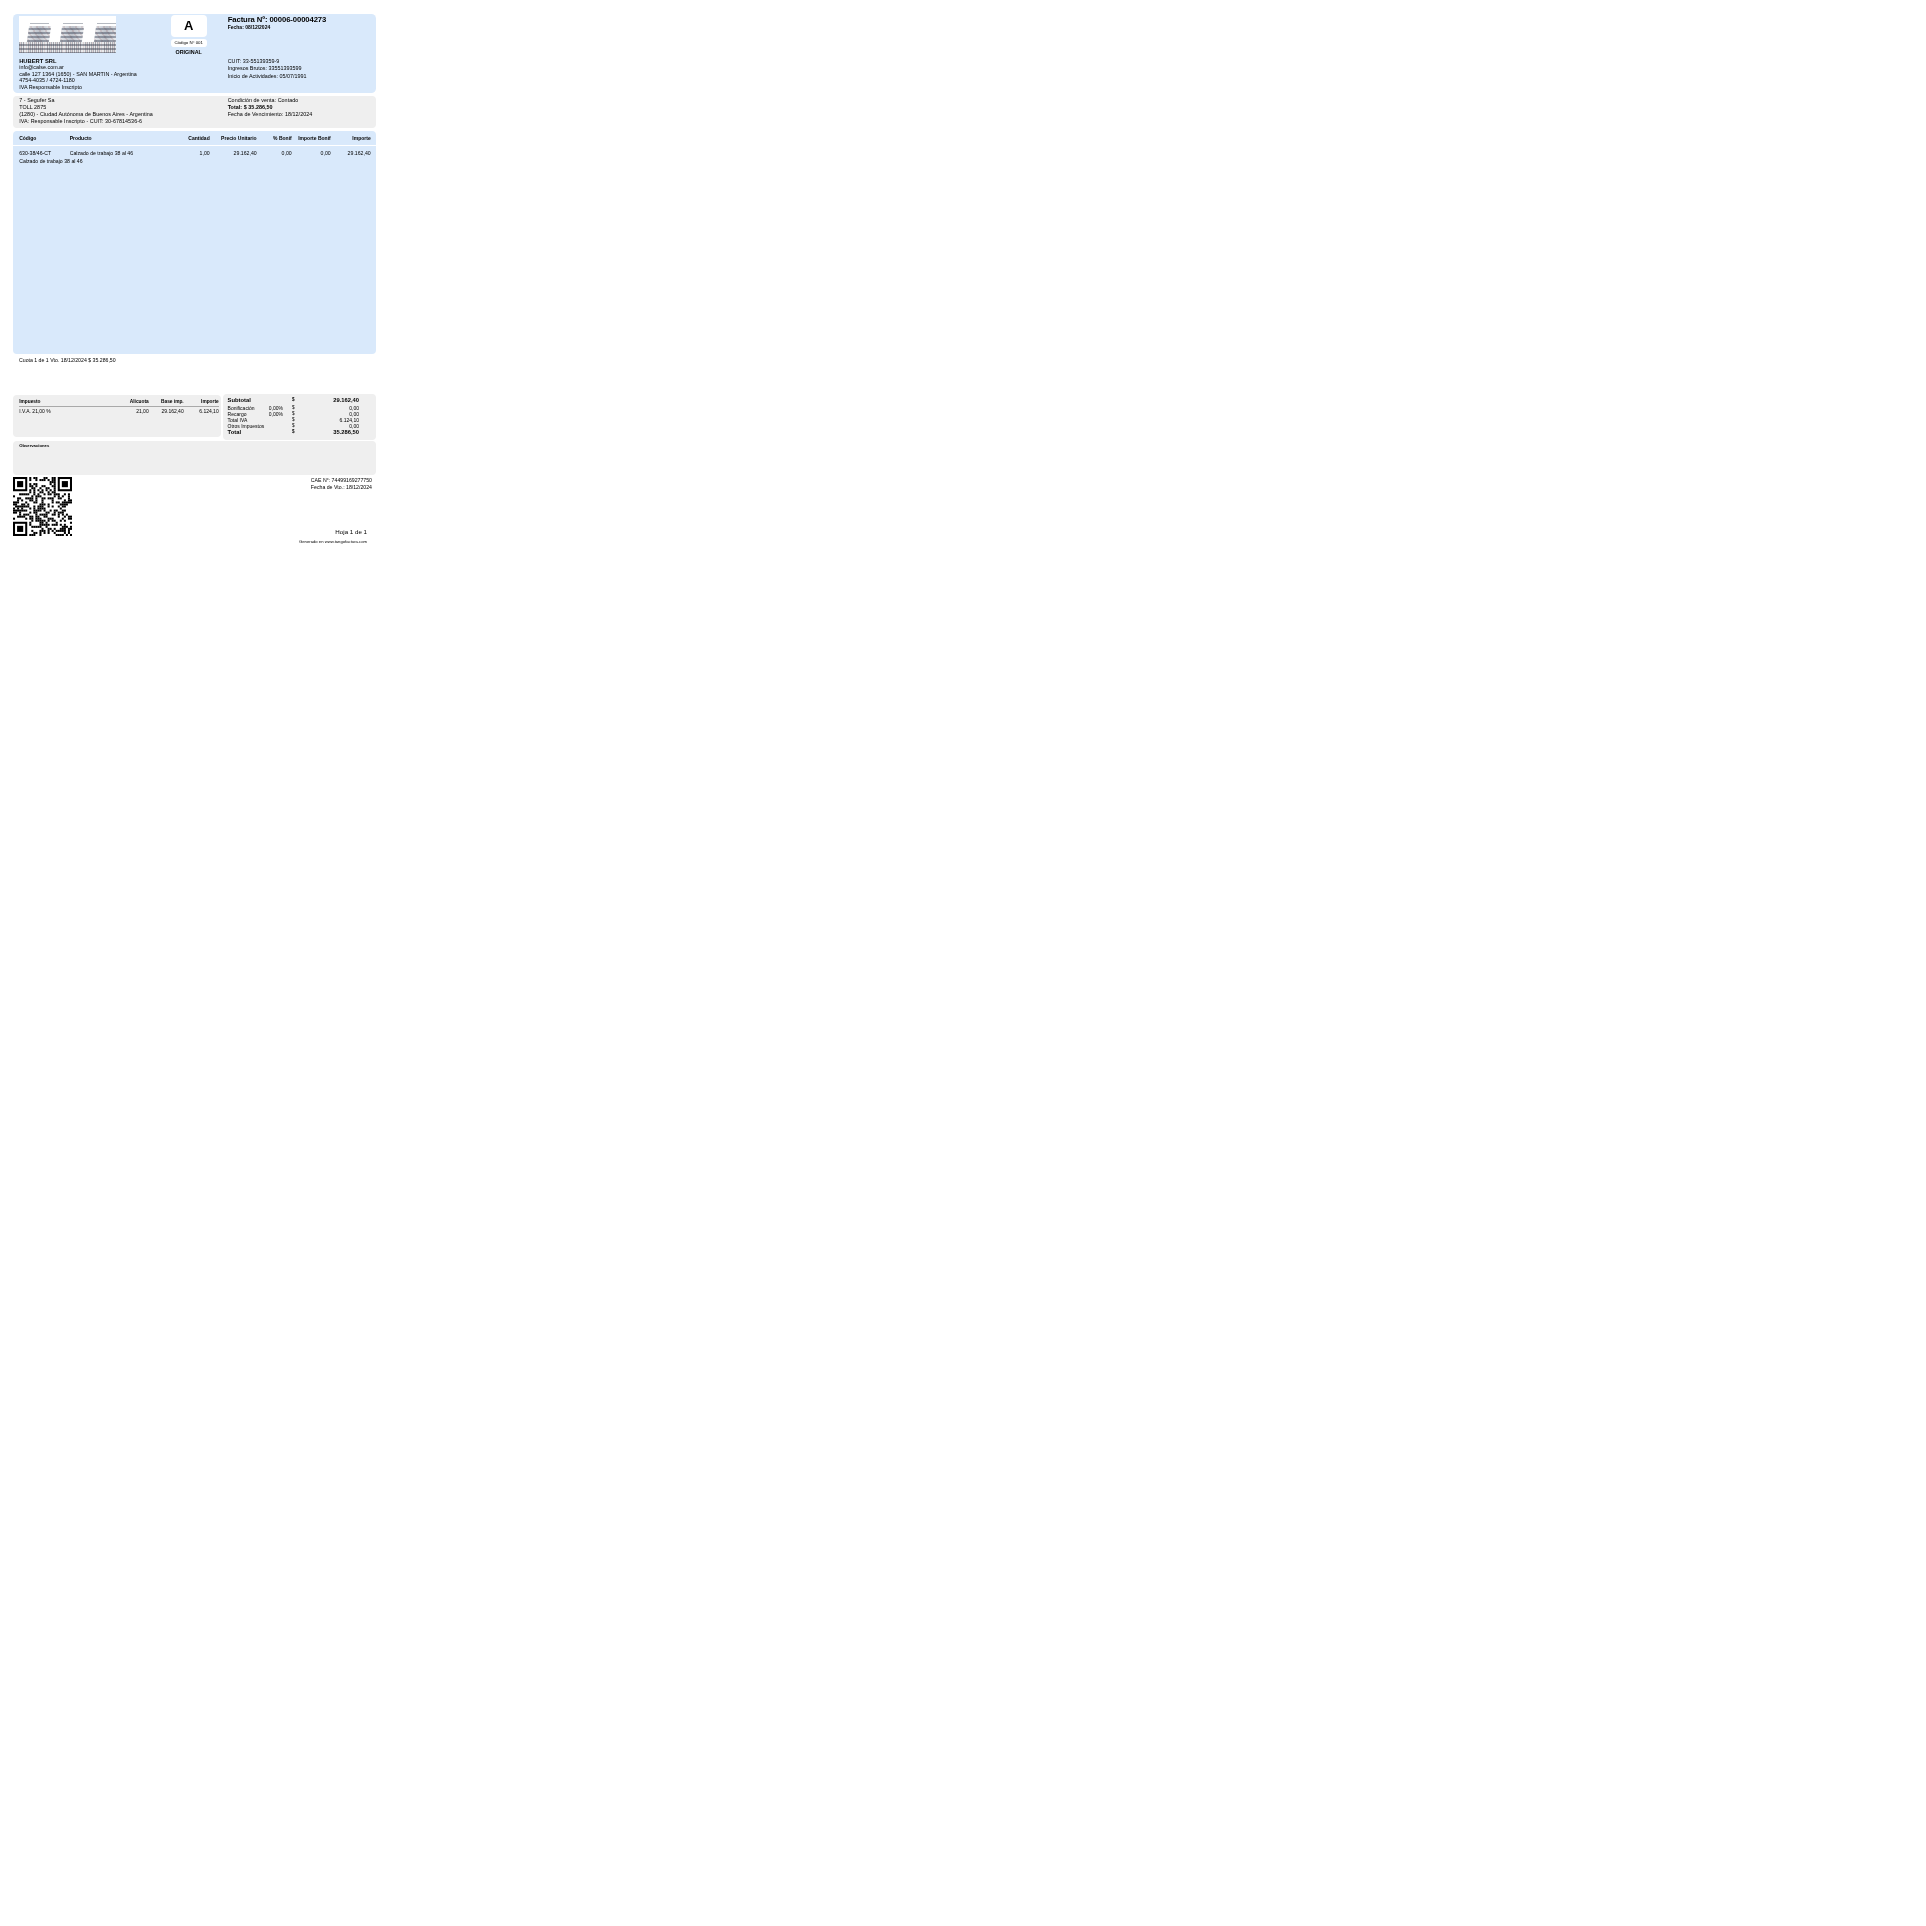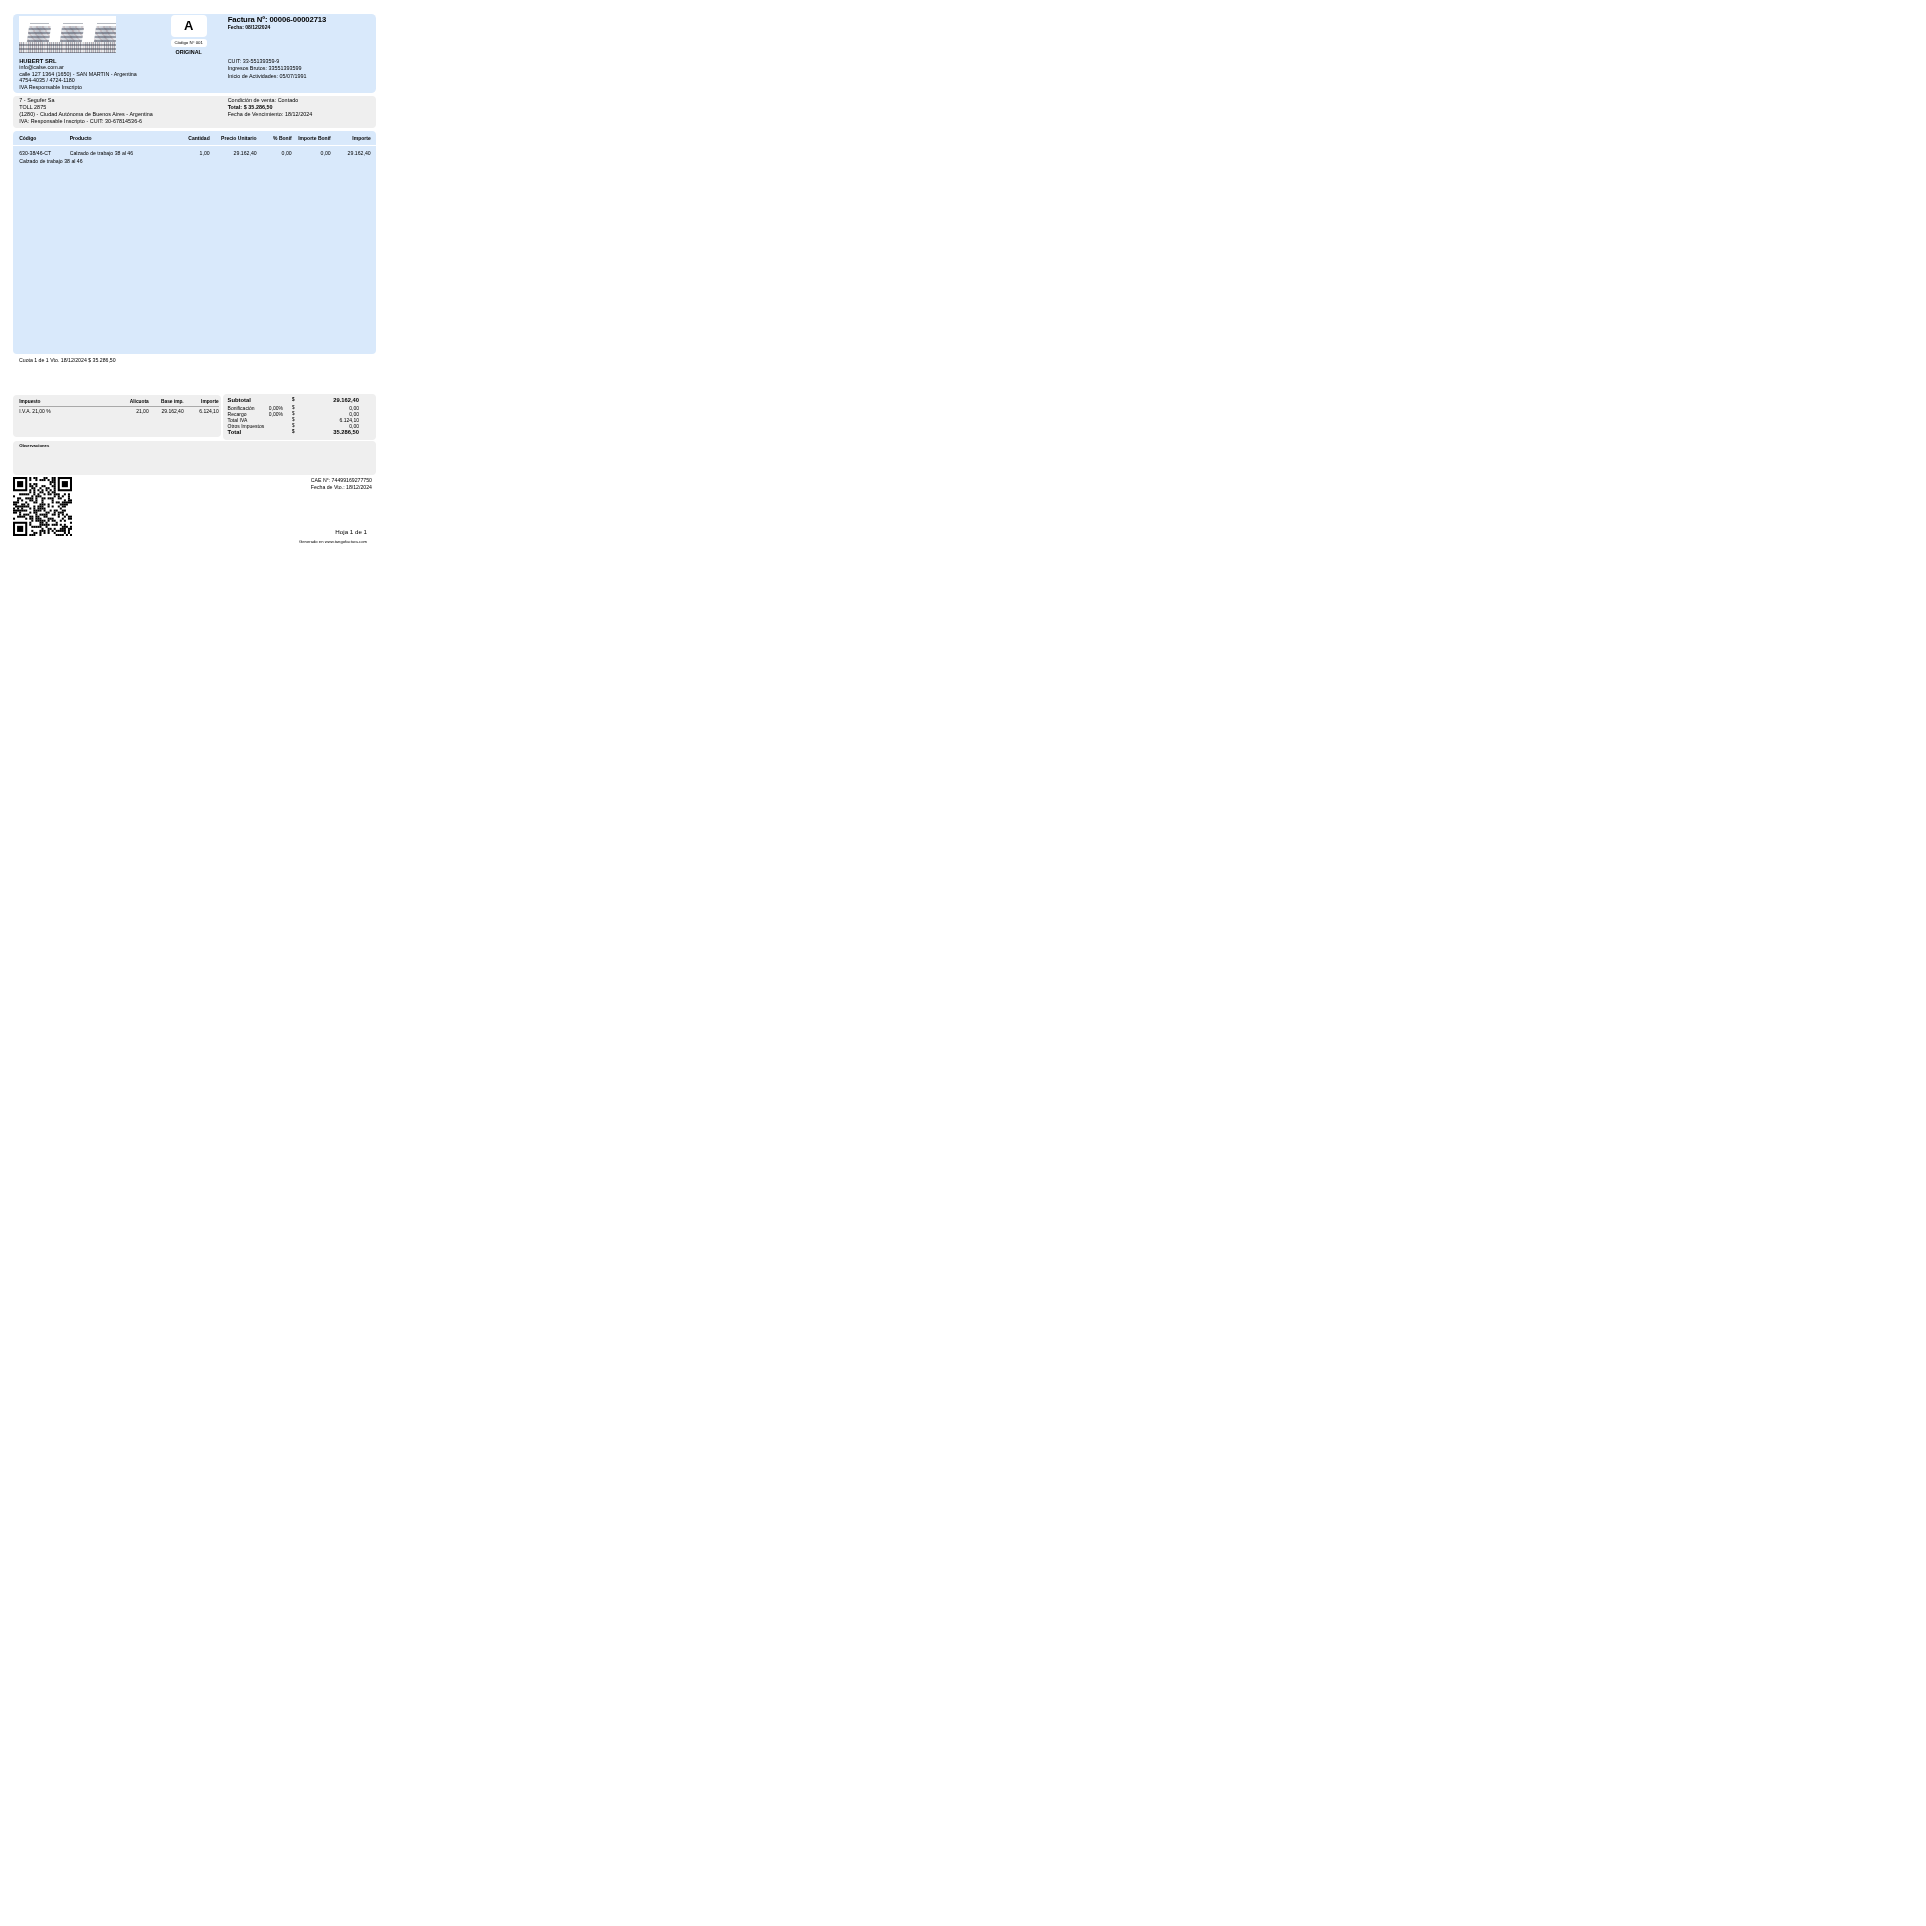--- a/index.html
+++ b/index.html
@@ -121,21 +121,21 @@
     <div class="abs copy c b">ORIGINAL</div>
 
     <div class="abs seller">
       <div class="nm">HUBERT SRL</div>
       <div>info@calse.com.ar</div>
       <div>calle 127 1364 (1650) - SAN MARTIN - Argentina</div>
       <div>4754-4035 / 4724-1180</div>
       <div>IVA Responsable Inscripto</div>
     </div>
 
-    <div class="abs title b">Factura Nº: 00006-00002713</div>
+    <div class="abs title b">Factura Nº: 00006-00004273</div>
     <div class="abs fdate b">Fecha: 08/12/2024</div>
 
     <div class="abs fiscal">
       <div>CUIT: 33-55139359-9</div>
       <div>Ingresos Brutos: 33551393599</div>
       <div>Inicio de Actividades: 05/07/1991</div>
     </div>
   </div>
 
   <div class="box gray cust">

